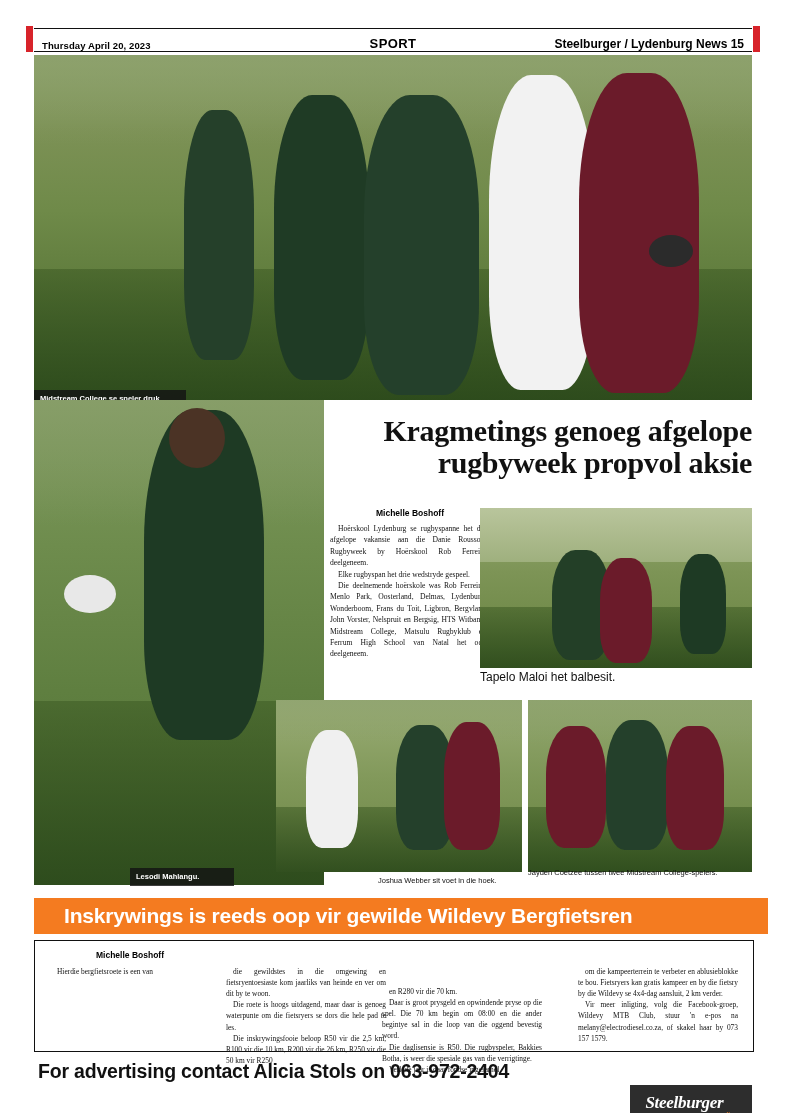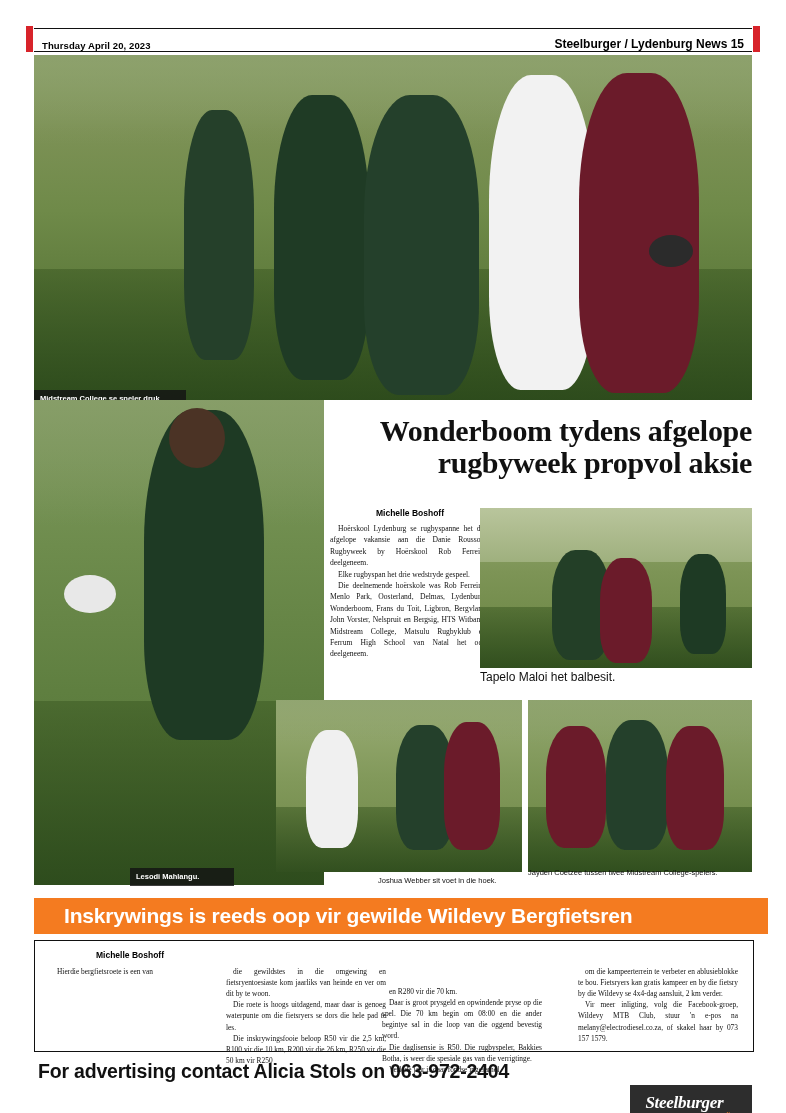--- a/index.html
+++ b/index.html
@@ -148,20 +148,21 @@
 </style>
 </head>
 <body>
 
 <div class="page">
 
   <div class="mast-redleft"></div>
   <div class="mast-redright"></div>
   <div class="masthead">
     <div class="mast-date">Thursday April 20, 2023</div>
+    <div class="mast-title">SPORT</div>
     <div class="mast-right">Steelburger / Lydenburg News 15</div>
   </div>
 
   <div class="photo photo-main">
     <div class="blur-top"></div>
     <div class="grass"></div>
     <div class="fig" style="left:150px;top:55px;width:70px;height:250px;background:#25402a;"></div>
     <div class="fig" style="left:240px;top:40px;width:95px;height:285px;background:#1f3b25;"></div>
     <div class="fig" style="left:330px;top:40px;width:115px;height:300px;background:#24402b;"></div>
     <div class="fig" style="left:455px;top:20px;width:105px;height:315px;background:#f2f2f2;"></div>
@@ -177,21 +178,21 @@
   <div class="photo photo-left2">
     <div class="blur-top"></div>
     <div class="grass"></div>
     <div class="fig" style="left:110px;top:10px;width:120px;height:330px;background:#1e3a24;"></div>
     <div class="fig" style="left:135px;top:8px;width:56px;height:60px;background:#4b3325;border-radius:50%;"></div>
     <div class="fig" style="left:30px;top:175px;width:52px;height:38px;background:#e8e8e8;border-radius:50%;"></div>
   </div>
   <div class="photo-caption cap-left2">Lesodi Mahlangu.</div>
 
   <div class="headline">
-    <div>Wonderboom tydens afgelope</div>
+    <div>Kragmetings genoeg afgelope</div>
     <div>rugbyweek propvol aksie</div>
   </div>
 
   <div class="byline">Michelle Boshoff</div>
   <div class="bodycol">
     <p>Hoërskool Lydenburg se rugbyspanne het die afgelope vakansie aan die Danie Roussow Rugbyweek by Hoërskool Rob Ferreira deelgeneem.</p>
     <p>Elke rugbyspan het drie wedstryde gespeel.</p>
     <p>Die deelnemende hoërskole was Rob Ferreira, Menlo Park, Oosterland, Delmas, Lydenburg, Wonderboom, Frans du Toit, Ligbron, Bergvlam, John Vorster, Nelspruit en Bergsig, HTS Witbank, Midstream College, Matsulu Rugbyklub en Ferrum High School van Natal het ook deelgeneem.</p>
   </div>
 

